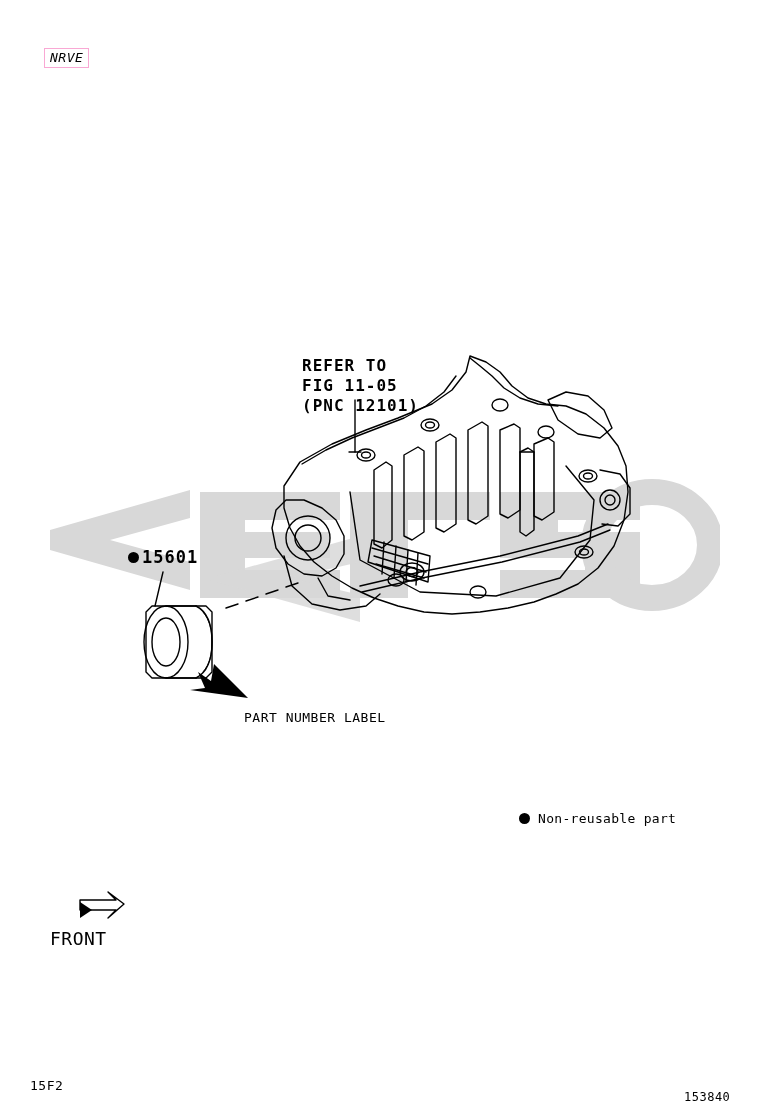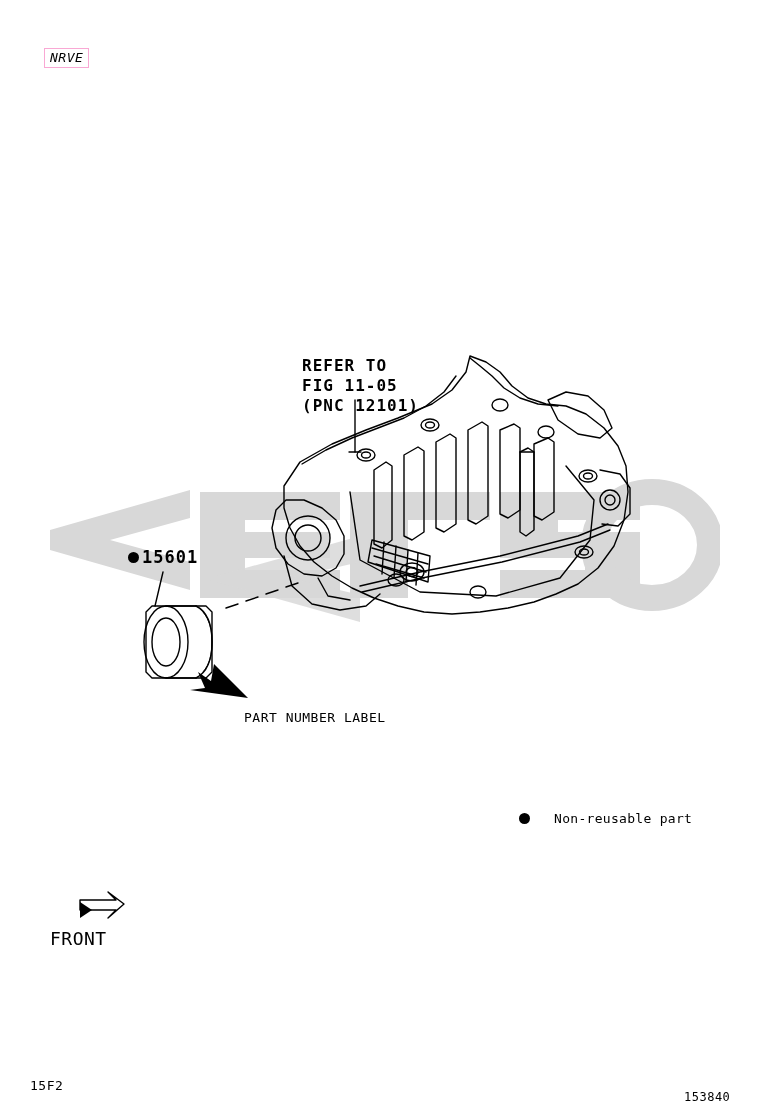--- a/index.html
+++ b/index.html
@@ -77,21 +77,20 @@
     left: 244px;
     top: 710px;
     font-size: 13px;
     letter-spacing: 0.5px;
   }
   .legend-text {
     left: 538px;
     top: 811px;
     font-size: 13px;
     letter-spacing: 0.3px;
-    margin-left: 16px;
   }
   .front-text {
     left: 50px;
     top: 928px;
     font-size: 18px;
     letter-spacing: 0.5px;
   }
   .footer-left {
     left: 30px;
     top: 1078px;

